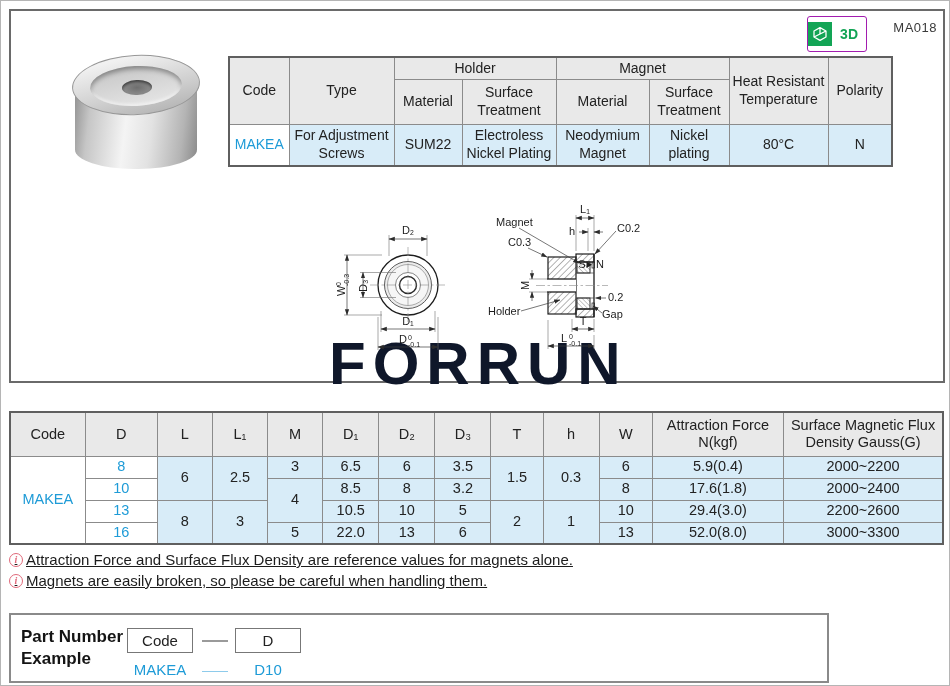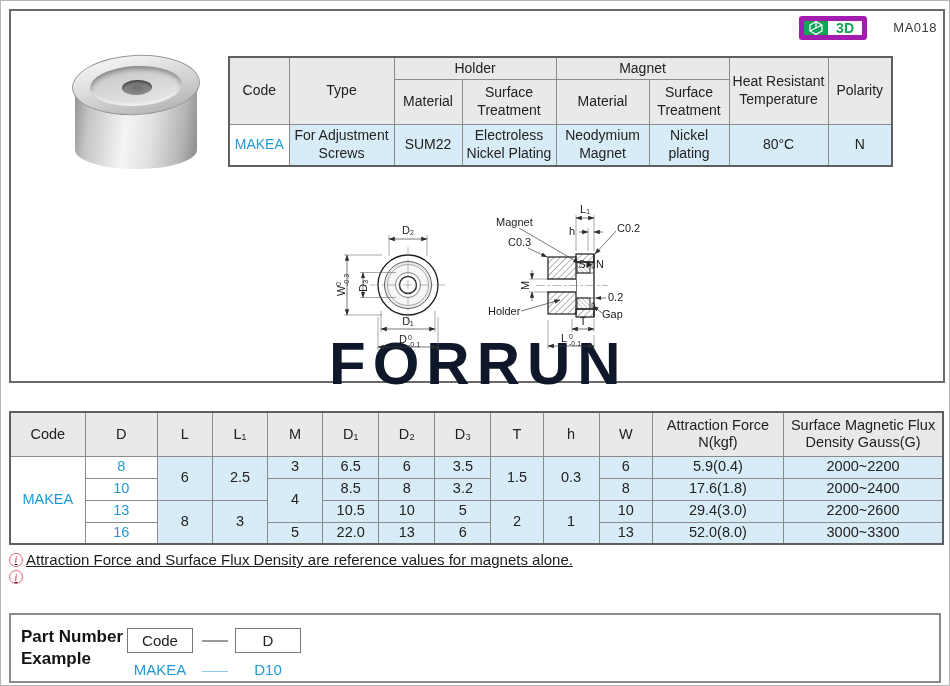--- a/index.html
+++ b/index.html
@@ -2,21 +2,21 @@
 <html><head>
 <meta charset="utf-8">
 <style>
   * { margin:0; padding:0; box-sizing:border-box; }
   body { background:#fff; font-family:"Liberation Sans","DejaVu Sans",sans-serif; }
   #page { position:relative; width:950px; height:686px; background:#ffffff; border:1px solid #b5b5b5; overflow:hidden; color:#222; }
 
   
   .top-box { position:absolute; left:8px; top:8px; width:936px; height:374px; border:2px solid #6a6a6a; background:#fff; }
 
-  .badge-3d { position:absolute; top:5px; right:76px; display:flex; align-items:center; border:5px solid #a21caf; border-radius:3px; background:#fff; height:24px; overflow:hidden; cursor:pointer; }
+  .badge-3d { position:absolute; top:5px; right:76px; display:flex; align-items:center; border:1px solid #a21caf; border-radius:3px; background:#fff; height:36px; overflow:hidden; cursor:pointer; }
   .badge-3d .cube { width:24px; height:24px; background:#12a455; display:flex; align-items:center; justify-content:center; }
   .badge-3d .lbl { color:#12a455; font-size:14px; font-weight:bold; padding:0 8px; }
   .page-code { position:absolute; top:9px; right:6px; font-size:13px; color:#3a3a3a; letter-spacing:0.5px; }
 
   
   .photo { position:absolute; left:52px; top:38px; width:150px; height:130px; }
   .cyl-body { position:absolute; left:12px; top:32px; width:122px; height:88px;
     background:linear-gradient(97deg,#8f8f8f 0%,#c6c6c6 14%,#f4f4f4 42%,#e2e2e2 62%,#b4b4b4 86%,#888 100%);
     border-radius:10px 10px 48% 48% / 8px 8px 22% 22%; }
   .cyl-top { position:absolute; left:9px; top:6px; width:128px; height:60px; border-radius:50%;
@@ -51,21 +51,21 @@
   .outline { stroke:#1d1d1d; stroke-width:1.3; fill:none; }
   .cl { stroke:#8a8a8a; stroke-width:0.6; stroke-dasharray:9 2.5 2.5 2.5; fill:none; }
 
   
   .notes { position:absolute; left:8px; top:548px; font-size:15px; color:#1c1c1c; line-height:21px;text-decoration:underline; }
   .note-line { display:flex; align-items:center; }
   .info-icon { display:inline-flex; align-items:center; justify-content:center; width:14px; height:14px; border:1.2px solid #e0697a; border-radius:50%; color:#e0697a; font-size:10px; font-family:"Liberation Serif",serif; font-style:italic; font-weight:bold; margin-right:3px; flex:0 0 auto; }
   .info-icon::before { content:"i"; }
 
   
-  .pn-box { position:absolute; left:8px; top:612px; width:932px; height:70px; border:2px solid #8a8a8a; background:#fff; }
+  .pn-box { position:absolute; left:8px; top:612px; width:820px; height:70px; border:2px solid #8a8a8a; background:#fff; }
   .pn-title { position:absolute; left:10px; top:11px; font-size:17px; font-weight:bold; color:#141414; line-height:1.3; }
   .pn-field { position:absolute; top:13px; width:66px; height:25px; border:1.5px solid #777; display:flex; align-items:center; justify-content:center; font-size:15px; color:#222; }
   .pn-code-box { left:116px; }
   .pn-d-box { left:224px; }
   .pn-dash { position:absolute; left:191px; top:25px; width:26px; border-top:2px solid #9a9a9a; }
   .pn-dash.blue-dash { top:56px; border-top:1.5px solid #8ecbeb; }
   .pn-val { position:absolute; top:46px; font-size:15px; color:#1e9bd7; width:66px; text-align:center; }
   .pn-val-code { left:116px; }
   .pn-val-d { left:224px; }
 </style>
@@ -370,20 +370,21 @@
   </tbody>
     </table>
 
   <div class="notes">
     <div class="note-line">
       <span class="info-icon"></span>
       <span>Attraction Force and Surface Flux Density are reference values for magnets alone.</span>
     </div>
     <div class="note-line">
       <span class="info-icon"></span>
+      <span>Magnets are easily broken, so please be careful when handling them.</span>
     </div>
   </div>
 
   <div class="pn-box">
     <div class="pn-title">
       <div>Part Number</div>
       <div>Example</div>
     </div>
     <div class="pn-field pn-code-box">Code</div>
     <div class="pn-dash"></div>

